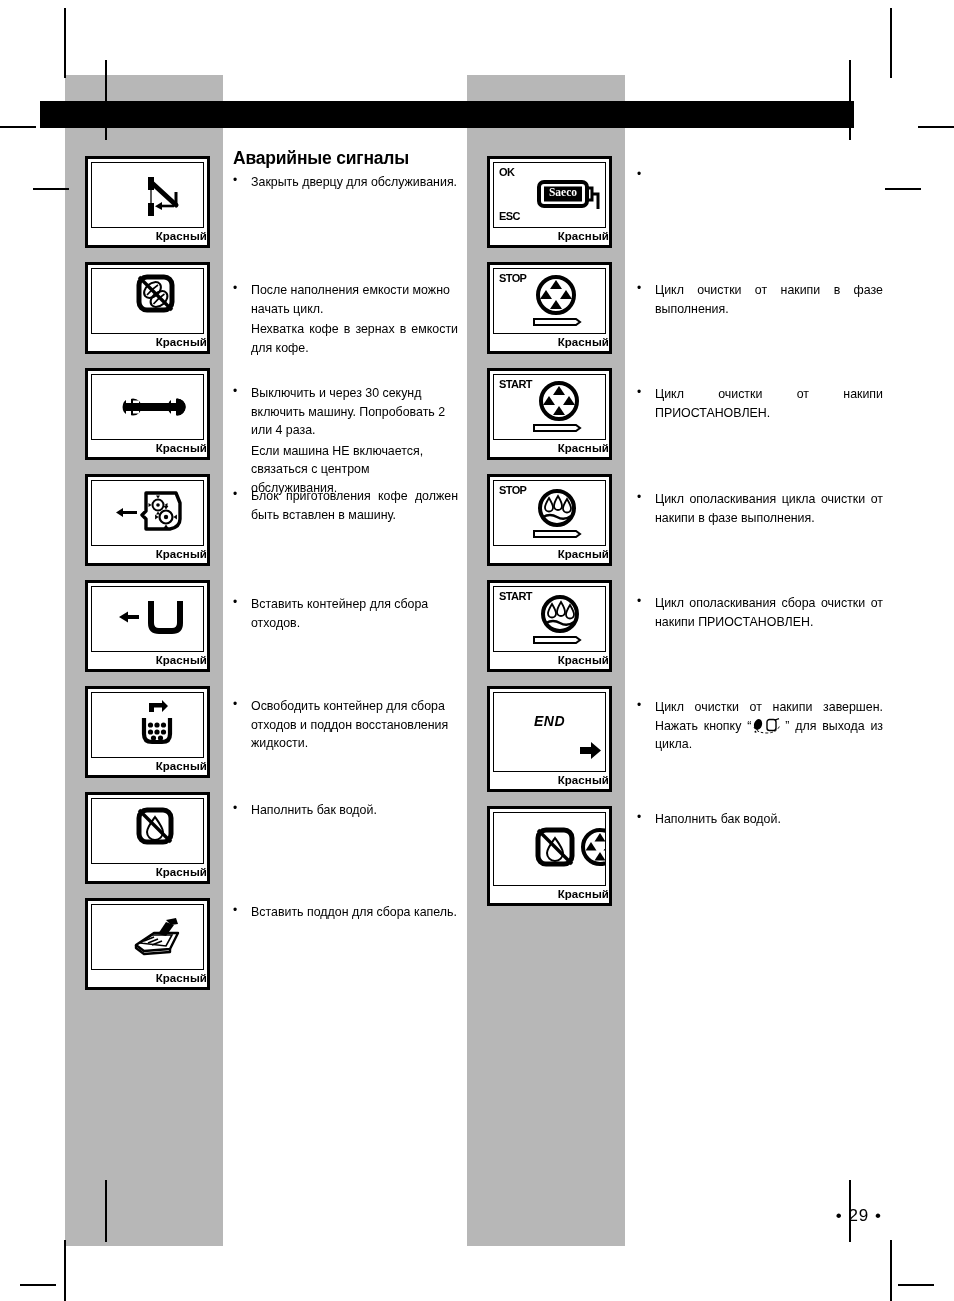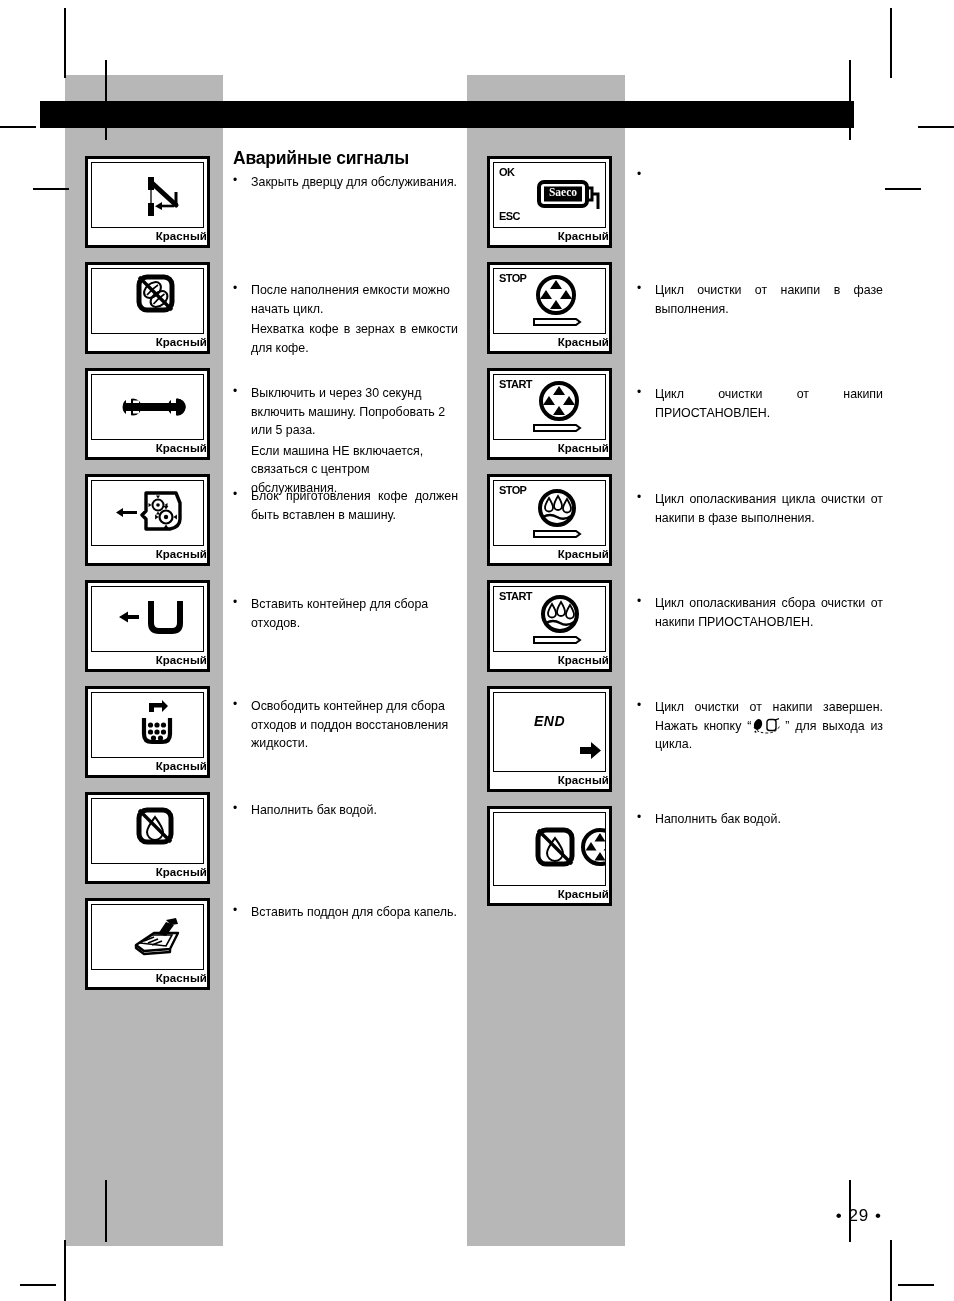--- a/index.html
+++ b/index.html
@@ -314,21 +314,21 @@
           <span class="bullet-dot">•</span>
           <div class="bullet-body">
             <p class="para nj">После наполнения емкости можно начать цикл.</p>
             <p class="para">Нехватка кофе в зернах в емкости для кофе.</p>
           </div>
         </div>
 
         <div class="bullet-item" style="top:242px;">
           <span class="bullet-dot">•</span>
           <div class="bullet-body">
-            <p class="para nj">Выключить и через 30 секунд включить машину. Попробовать 2 или 5 раза.</p>
+            <p class="para nj">Выключить и через 30 секунд включить машину. Попробовать 2 или 4 раза.</p>
             <p class="para nj">Если машина НЕ включается, связаться с центром обслуживания.</p>
           </div>
         </div>
 
         <div class="bullet-item" style="top:345px;">
           <span class="bullet-dot">•</span>
           <div class="bullet-body">
             <p class="para">Блок приготовления кофе должен быть вставлен в машину.</p>
           </div>
         </div>

